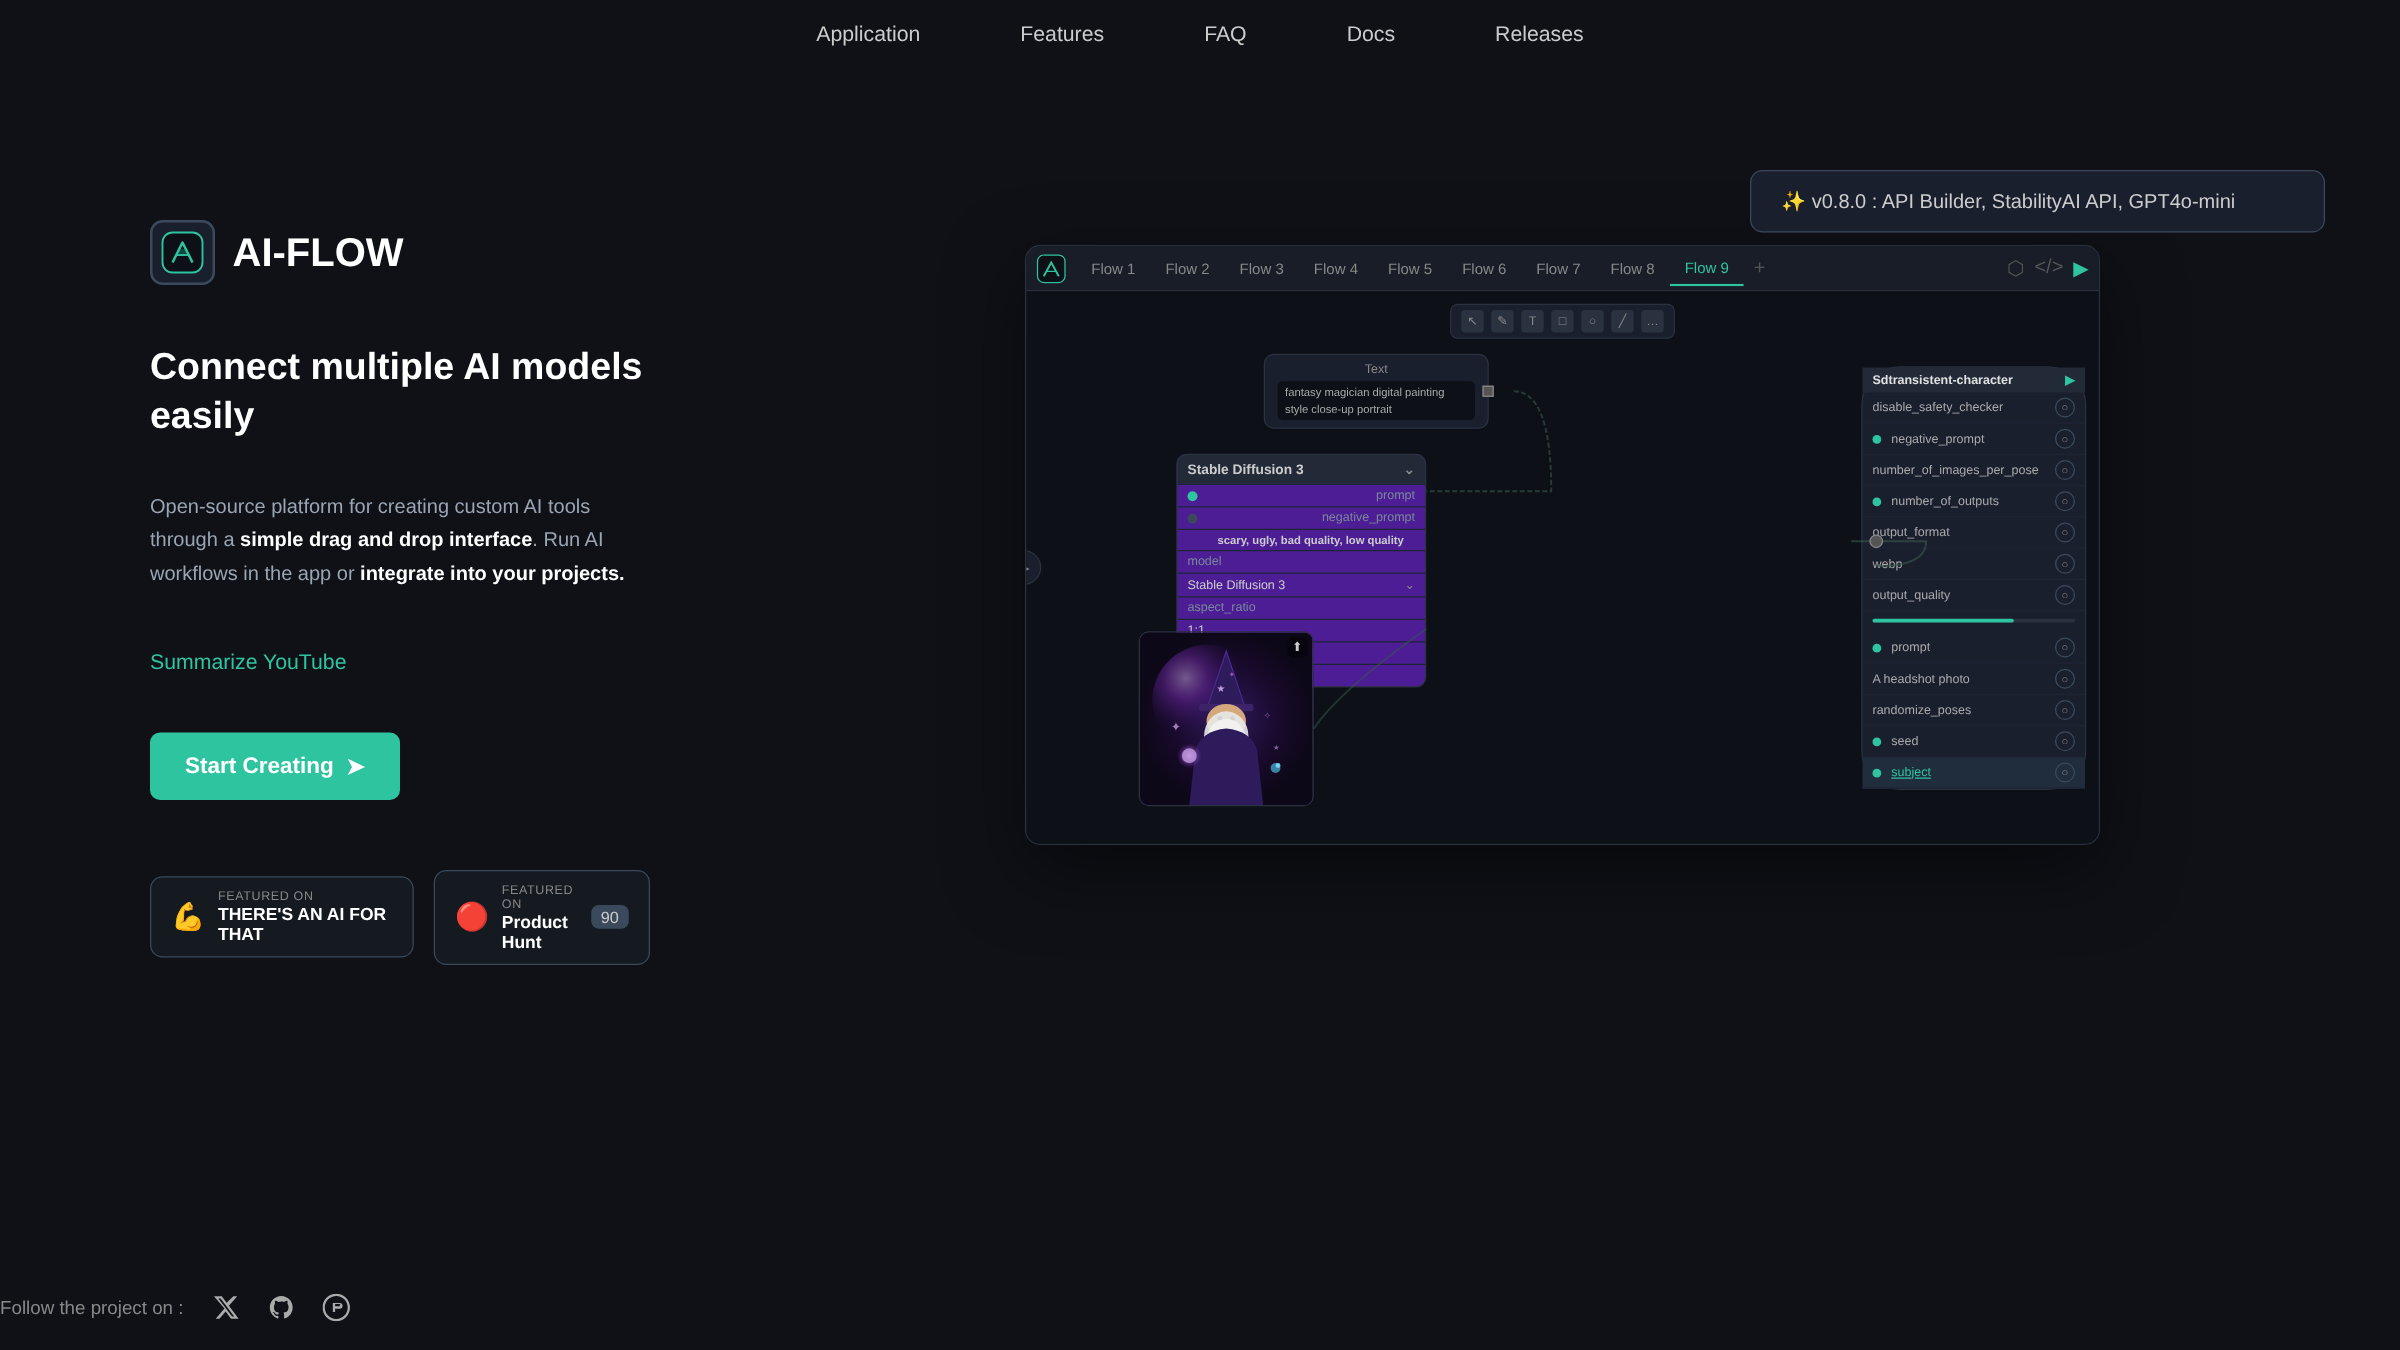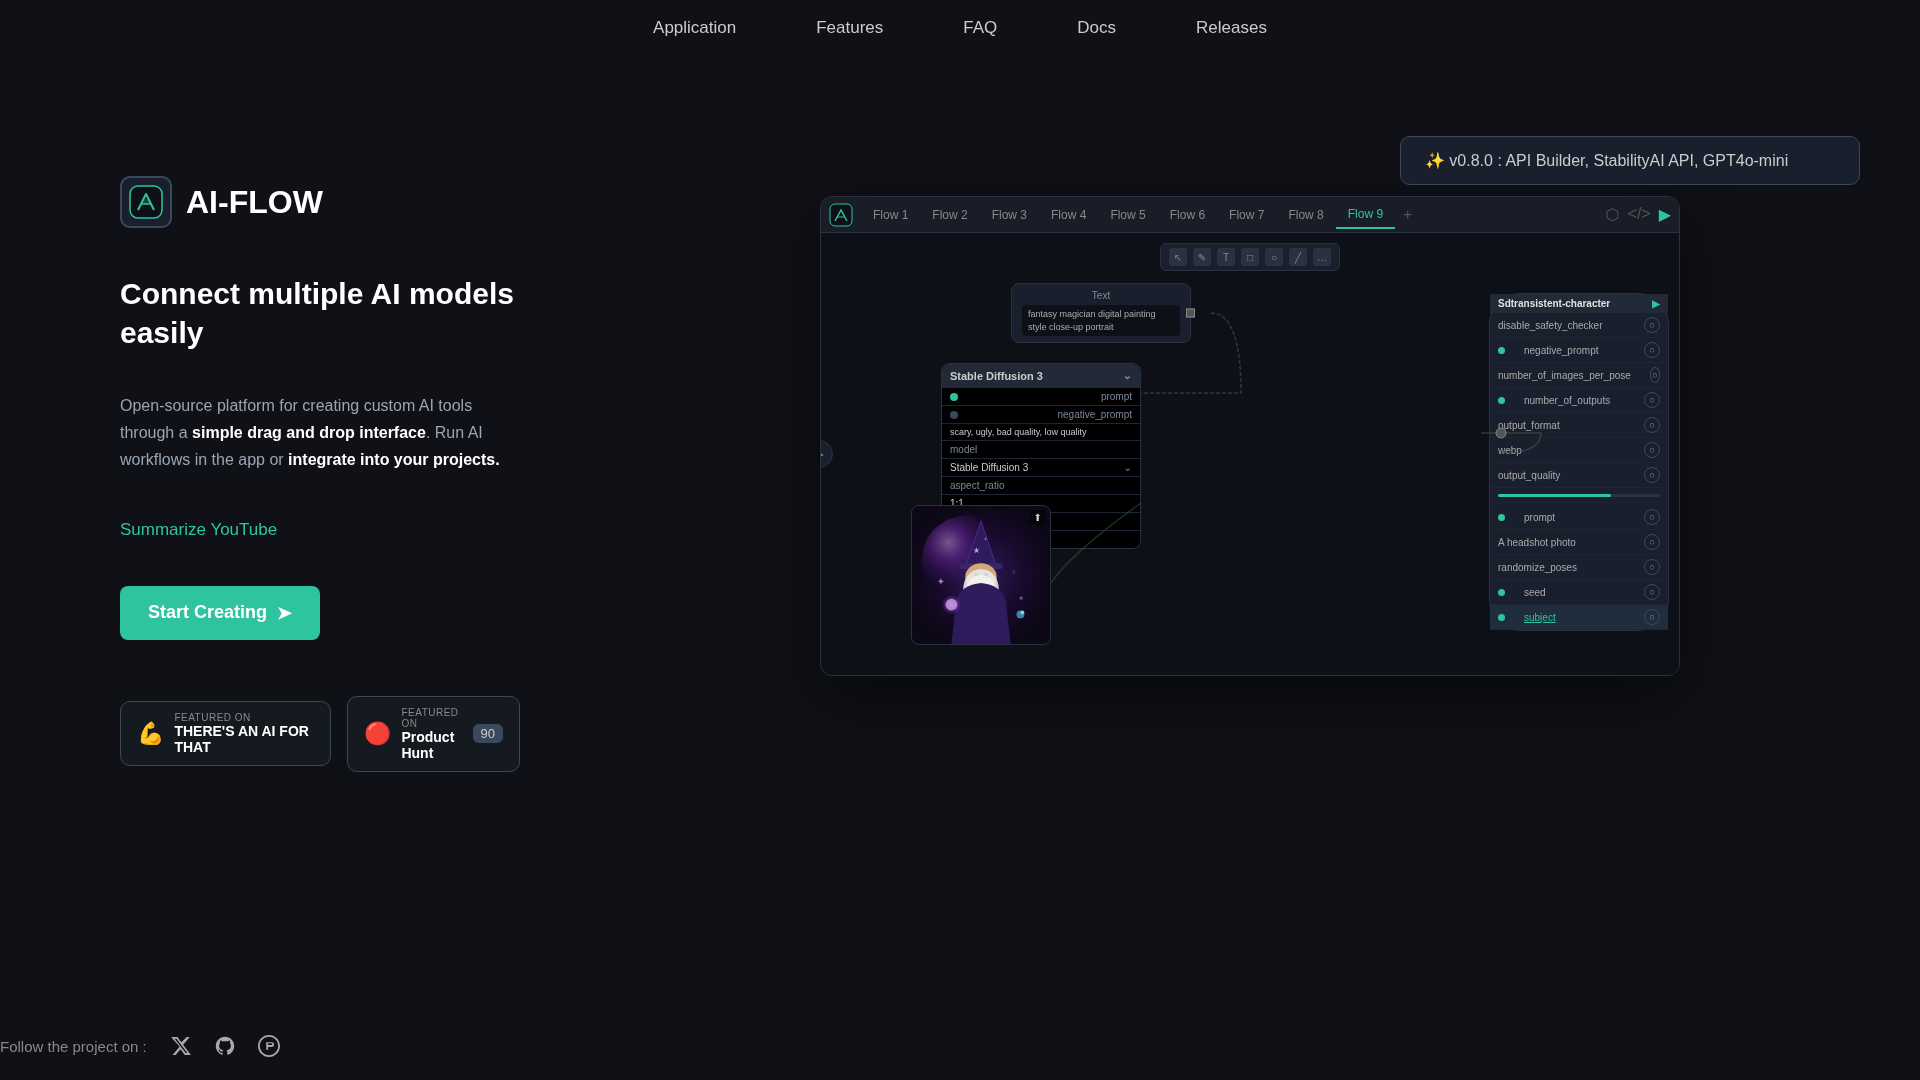--- a/index.html
+++ b/index.html
@@ -333,21 +333,21 @@
       padding: 3px 6px;
       background: #0d1117;
       border-radius: 4px;
     }
 
     
     .node-sd {
       position: absolute;
       top: 120px;
       left: 140px;
-      background: #000000;
+      background: #4c1d95;
       border: 1px solid #2a3240;
       border-radius: 8px;
       width: 200px;
       font-size: 10px;
       color: #ccc;
       overflow: hidden;
     }
 
     .node-header {
       background: #222a38;
@@ -395,21 +395,21 @@
       border-radius: 8px;
       width: 190px;
       font-size: 10px;
     }
 
     .param-row {
       display: flex;
       align-items: center;
       padding: 4px 8px;
       border-bottom: 1px solid #1e2535;
-      gap: 19px;
+      gap: 8px;
     }
 
     .param-dot {
       width: 7px;
       height: 7px;
       border-radius: 50%;
       background: #2ec4a0;
       flex-shrink: 0;
     }
 
@@ -645,21 +645,21 @@
               <span style="color:#888; cursor:pointer">⌄</span>
             </div>
             <div class="node-row">
               <div class="node-dot"></div>
               <span class="node-row-label">prompt</span>
             </div>
             <div class="node-row">
               <div class="node-dot" style="background:#3a4a5c;"></div>
               <span class="node-row-label">negative_prompt</span>
             </div>
-            <div class="node-row" style="padding-left:8px;">
+            <div class="node-row" style="padding-left:32px;font-weight:bold;">
               <span class="node-row-value" style="font-size:9px;">scary, ugly, bad quality, low quality</span>
             </div>
             <div class="node-row">
               <span class="node-row-label">model</span>
             </div>
             <div class="node-row" style="padding-left:8px;">
               <span class="node-row-value">Stable Diffusion 3</span>
               <span style="color:#888;cursor:pointer">⌄</span>
             </div>
             <div class="node-row">

